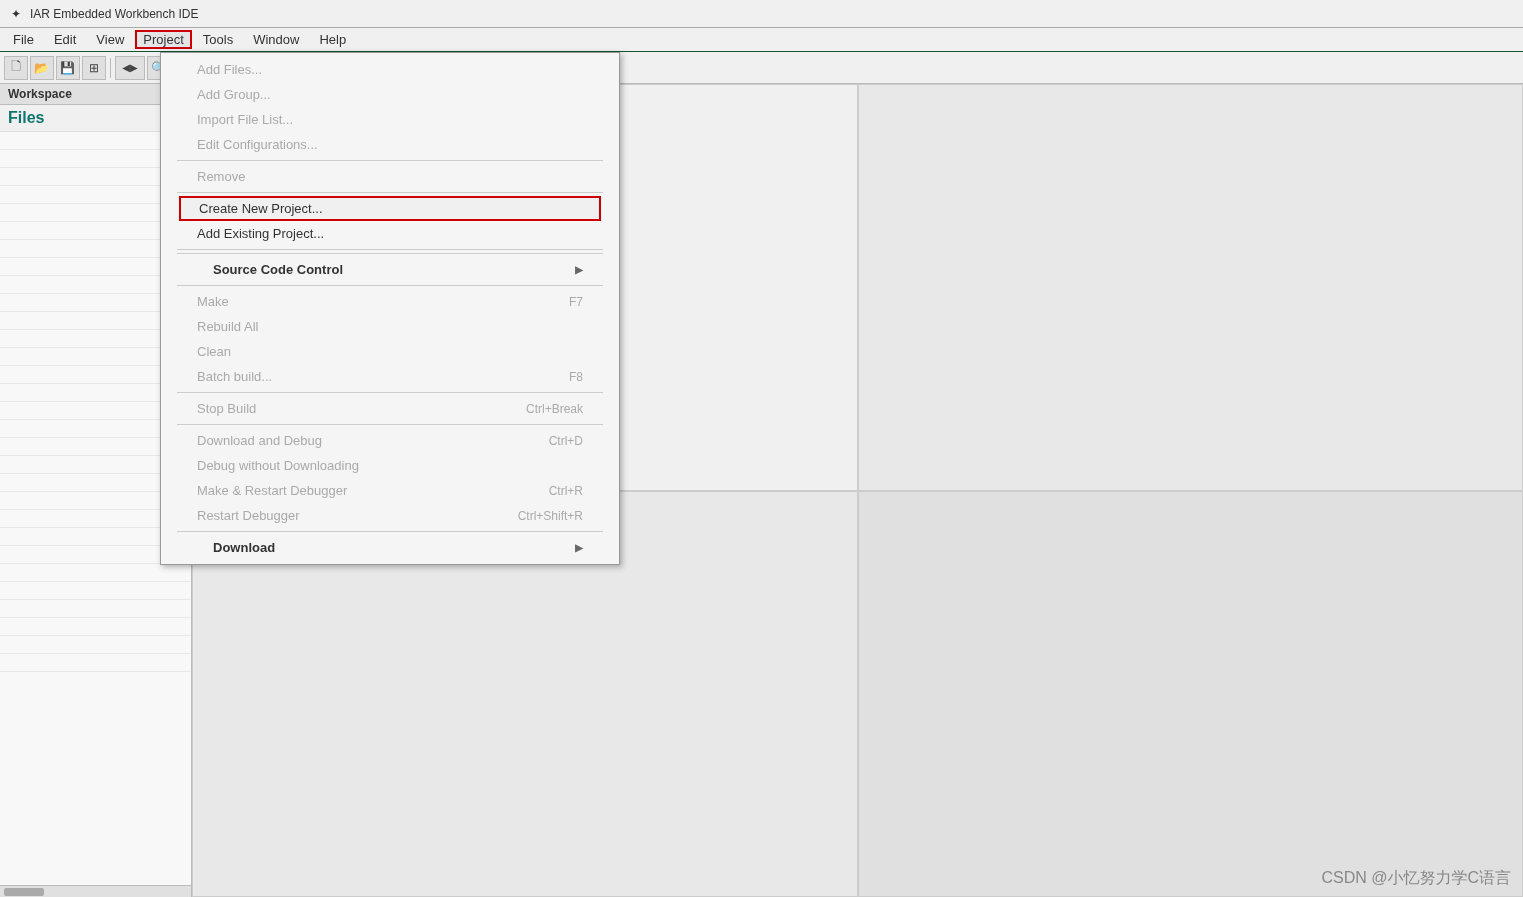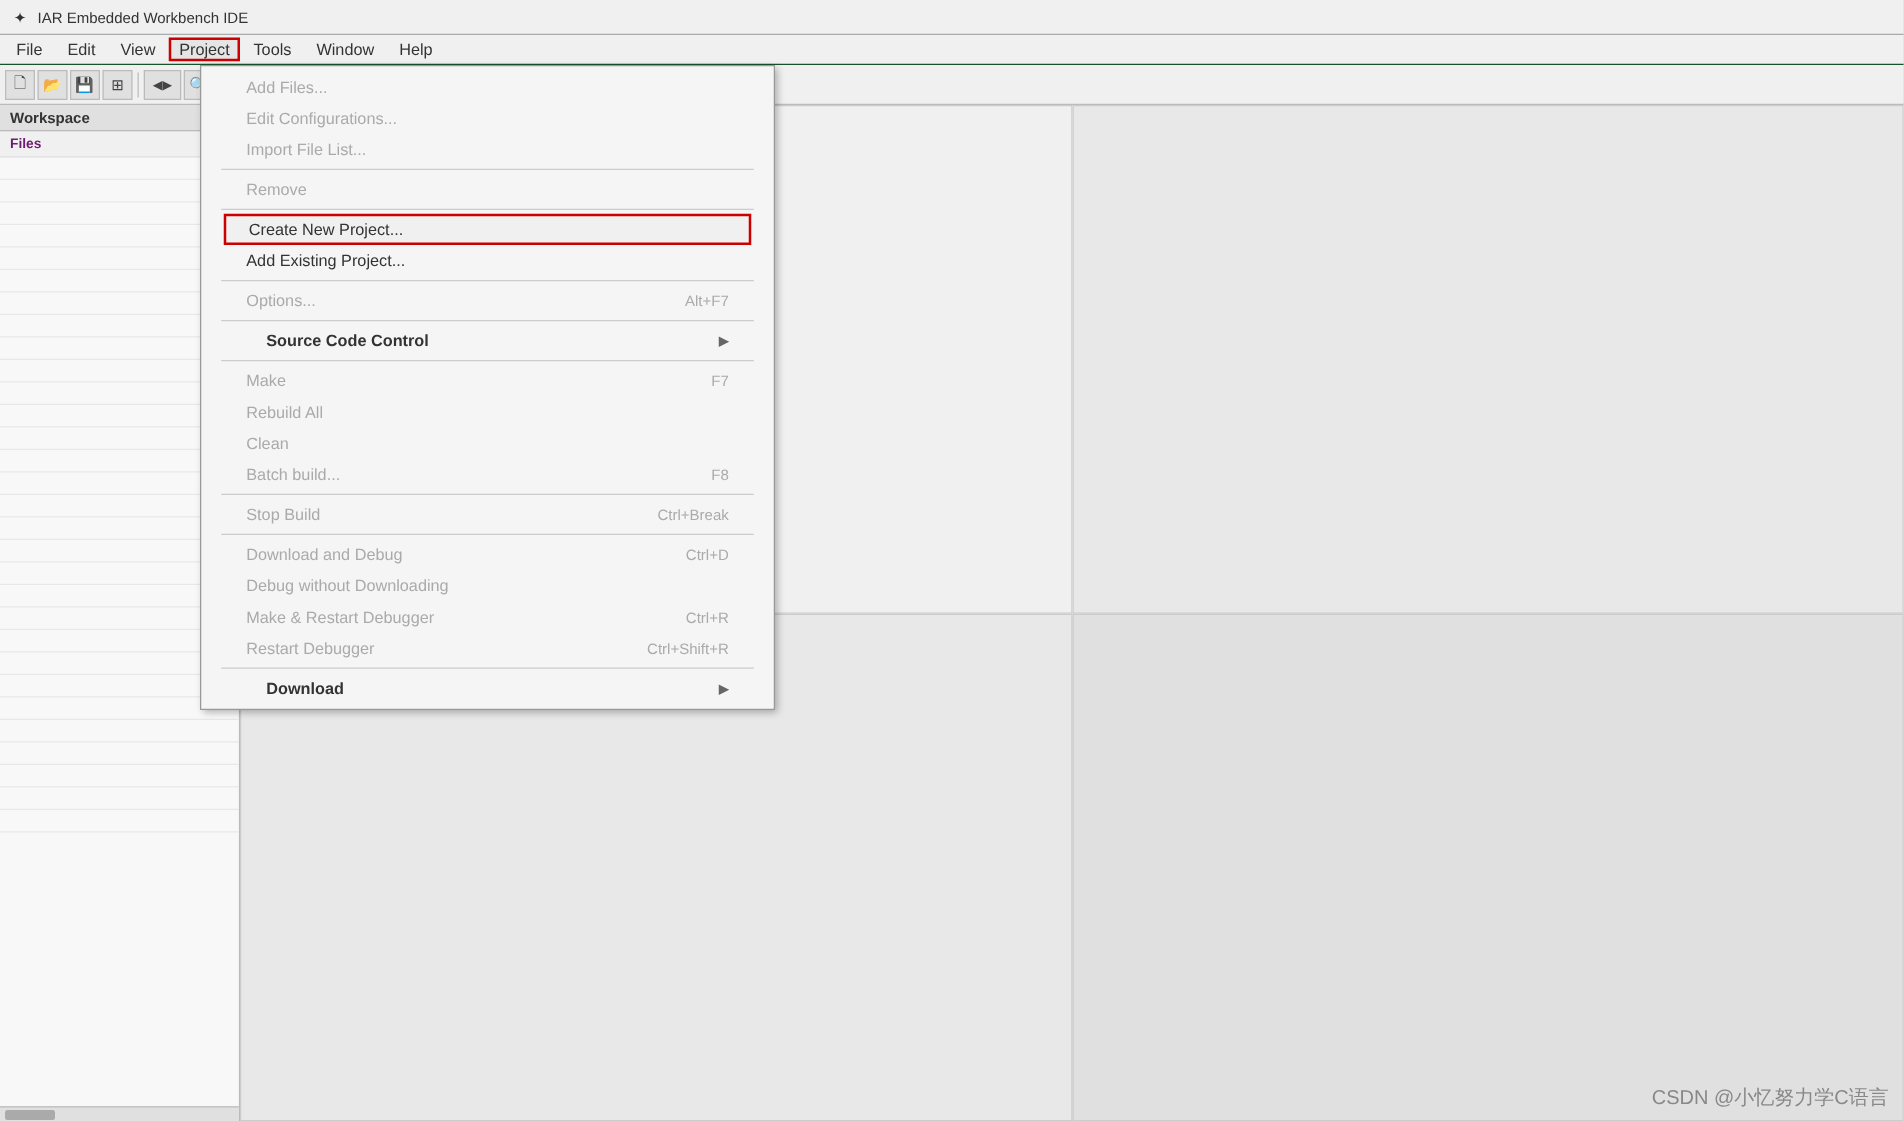--- a/index.html
+++ b/index.html
@@ -103,23 +103,23 @@
     .sidebar-tab {
       background: #e0e0e0;
       padding: 3px 8px;
       font-size: 12px;
       font-weight: bold;
       border-bottom: 1px solid #bbb;
       color: #333;
     }
     .sidebar-label {
       padding: 4px 8px;
-      font-size: 11px;
+      font-size: 16px;
       font-weight: bold;
-      color: #701a75;
+      color: #0f766e;
     }
     .sidebar-lines {
       flex: 1;
       background: #f8f8f8;
       border-top: 1px solid #ddd;
     }
     .sidebar-line {
       height: 18px;
       border-bottom: 1px solid #e8e8e8;
     }
@@ -309,48 +309,47 @@
 </div>
 
 <div class="dropdown-overlay">
   <div class="dropdown-menu">
 
     <div class="dropdown-item disabled">
       <span>Add Files...</span>
       <span class="shortcut"></span>
     </div>
 
+    <div class="dropdown-item disabled">
+      <span>Add Group...</span>
+    </div>
+
+    <div class="dropdown-item disabled">
+      <span>Import File List...</span>
+    </div>
 
     <div class="dropdown-item disabled">
       <span>Edit Configurations...</span>
-    </div>
-
-    <div class="dropdown-item disabled">
-      <span>Import File List...</span>
     </div>
     <div class="dropdown-separator"></div>
 
     <div class="dropdown-item disabled">
       <span>Remove</span>
     </div>
     <div class="dropdown-separator"></div>
 
     <div class="dropdown-item highlighted">
       <span>Create New Project...</span>
     </div>
 
     <div class="dropdown-item">
       <span>Add Existing Project...</span>
     </div>
     <div class="dropdown-separator"></div>
 
-    <div class="dropdown-item disabled">
-      <span>Options...</span>
-      <span class="shortcut">Alt+F7</span>
-    </div>
     <div class="dropdown-separator"></div>
 
     <div class="dropdown-item bold">
       <span>Source Code Control</span>
       <span class="submenu-arrow">▶</span>
     </div>
     <div class="dropdown-separator"></div>
 
     <div class="dropdown-item disabled">
       <span>Make</span>

